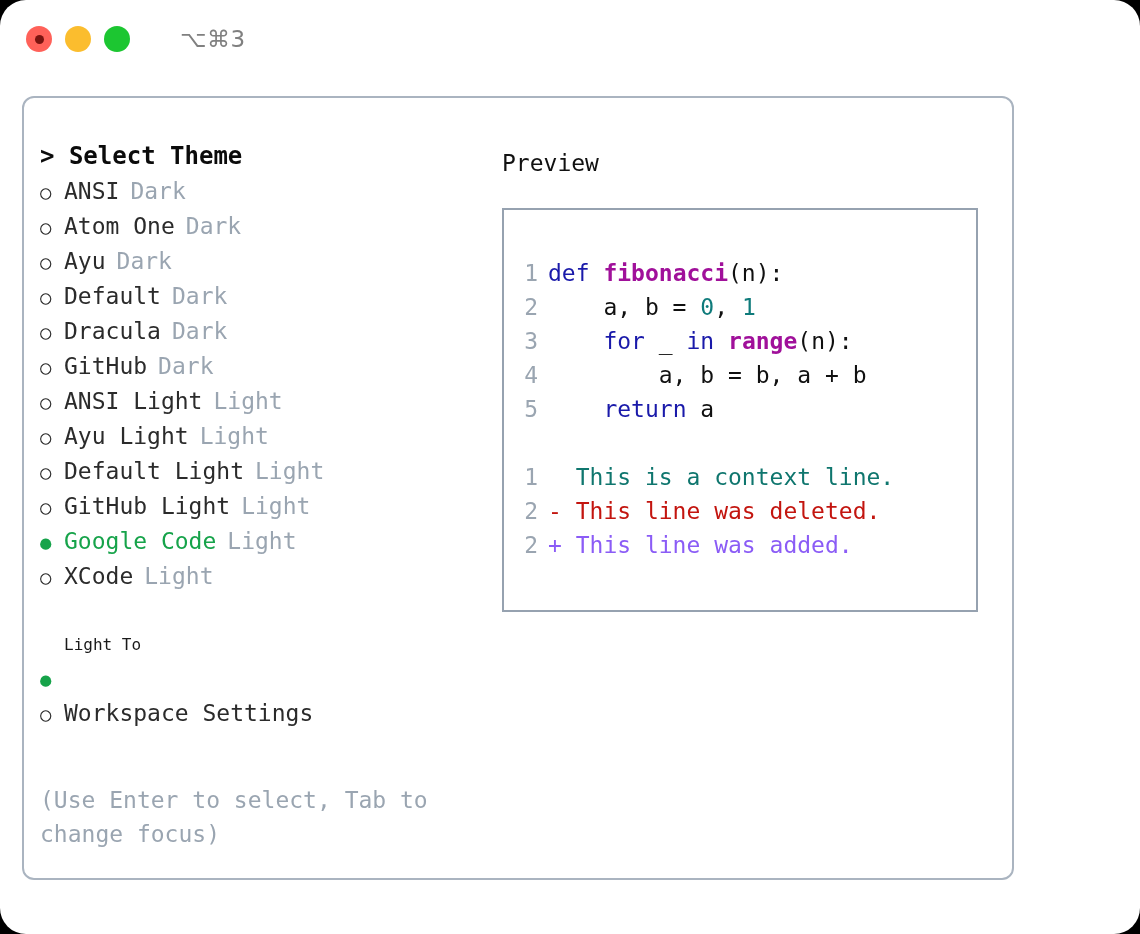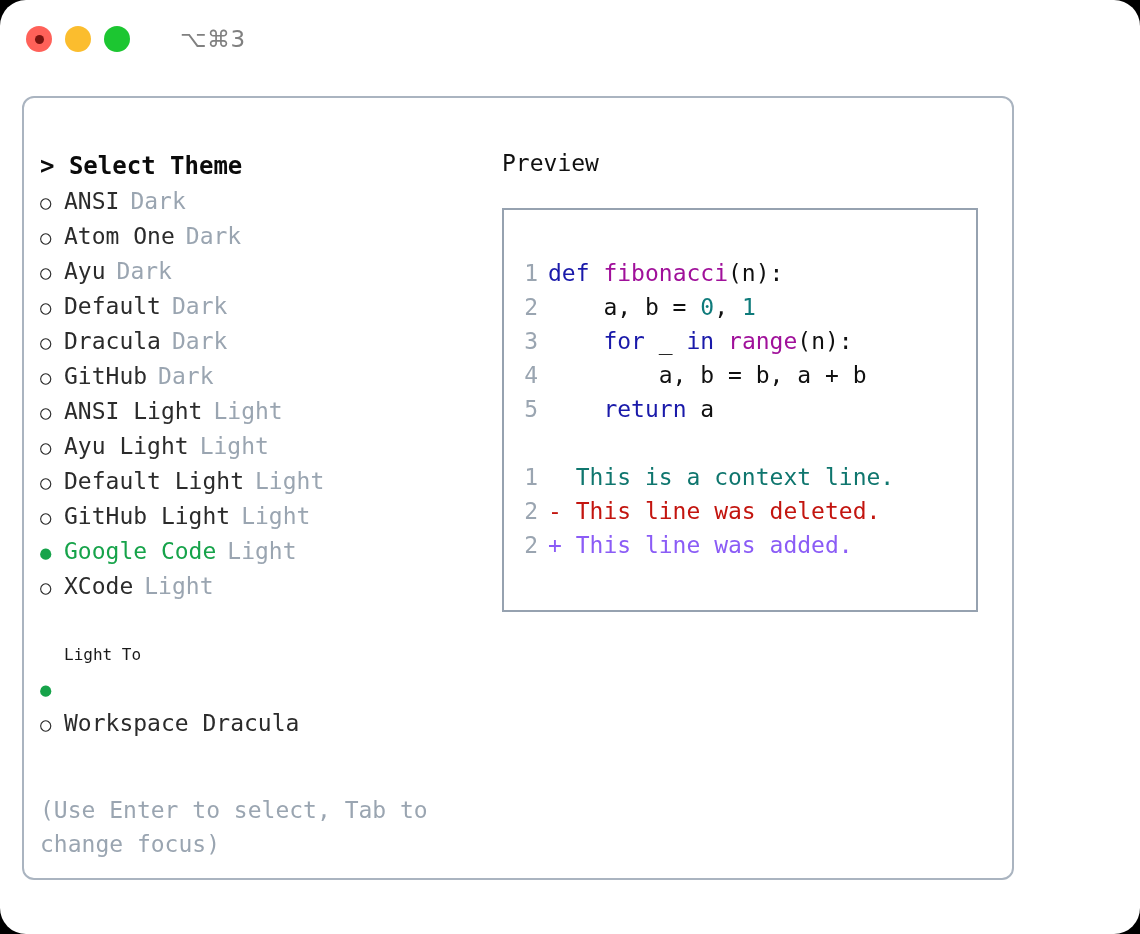--- a/index.html
+++ b/index.html
@@ -77,21 +77,21 @@
     border: 2px solid #aab4c0;
     border-radius: 12px;
     box-sizing: border-box;
     background: #ffffff;
   }
 
   
   #left-col {
     position: absolute;
     left: 16px;
-    top: 50px;
+    top: 40px;
     width: 444px;
   }
   #right-col {
     position: absolute;
     left: 478px;
     top: 50px;
     width: 496px;
   }
 
   
@@ -170,21 +170,21 @@
   .ln {
     width: 44px;
     flex: 0 0 44px;
     text-align: right;
     color: #9aa5b1;
     padding-right: 10px;
     box-sizing: border-box;
   }
   .code-text { white-space: pre; }
   .kw  { color: #1a1aaa; }
-  .fn  { color: #a0109a; }
+  .fn  { color: #a0109a; font-weight: bold; }
   .num { color: #0f7b7b; }
   .pl  { color: #101010; }
 
   .diff-block { margin-top: 34px; }
   .diff-ctx { color: #0f766e; }
   .diff-del { color: #c3150f; }
   .diff-add { color: #8b5cf6; }
 </style>
 </head>
 <body>
@@ -202,21 +202,21 @@
 
   <div id="panel">
 
     <div id="left-col">
       <div class="list-header">&gt; Select Theme</div>
       <div id="theme-list" class="tui"><div class="row"><span class="bullet">○</span><span class="label">ANSI</span><span class="variant">Dark</span></div><div class="row"><span class="bullet">○</span><span class="label">Atom One</span><span class="variant">Dark</span></div><div class="row"><span class="bullet">○</span><span class="label">Ayu</span><span class="variant">Dark</span></div><div class="row"><span class="bullet">○</span><span class="label">Default</span><span class="variant">Dark</span></div><div class="row"><span class="bullet">○</span><span class="label">Dracula</span><span class="variant">Dark</span></div><div class="row"><span class="bullet">○</span><span class="label">GitHub</span><span class="variant">Dark</span></div><div class="row"><span class="bullet">○</span><span class="label">ANSI Light</span><span class="variant">Light</span></div><div class="row"><span class="bullet">○</span><span class="label">Ayu Light</span><span class="variant">Light</span></div><div class="row"><span class="bullet">○</span><span class="label">Default Light</span><span class="variant">Light</span></div><div class="row"><span class="bullet">○</span><span class="label">GitHub Light</span><span class="variant">Light</span></div><div class="row"><span class="bullet on">●</span><span class="label on">Google Code</span><span class="variant">Light</span></div><div class="row"><span class="bullet">○</span><span class="label">XCode</span><span class="variant">Light</span></div></div>
 
       <div class="section-gap"></div>
 
       <div class="sub-header">Light To</div>
-      <div id="apply-list" class="tui"><div class="row"><span class="bullet on">●</span></div><div class="row"><span class="bullet">○</span><span class="label">Workspace Dracula</span></div></div>
+      <div id="apply-list" class="tui"><div class="row"><span class="bullet on">●</span></div><div class="row"><span class="bullet">○</span><span class="label">Workspace Settings</span></div></div>
 
       <div id="hint">(Use Enter to select, Tab to change focus)</div>
     </div>
 
     <div id="right-col">
       <div id="preview-title">Preview</div>
       <div id="preview-box">
         <div id="code-block" class="code"><div class="code-line"><span class="ln">1</span><span class="code-text"><span class="kw">def </span><span class="fn">fibonacci</span><span class="pl">(n):</span></span></div><div class="code-line"><span class="ln">2</span><span class="code-text"><span class="pl">    a, b = </span><span class="num">0</span><span class="pl">, </span><span class="num">1</span></span></div><div class="code-line"><span class="ln">3</span><span class="code-text"><span class="pl">    </span><span class="kw">for</span><span class="pl"> _ </span><span class="kw">in</span><span class="pl"> </span><span class="fn">range</span><span class="pl">(n):</span></span></div><div class="code-line"><span class="ln">4</span><span class="code-text"><span class="pl">        a, b = b, a + b</span></span></div><div class="code-line"><span class="ln">5</span><span class="code-text"><span class="pl">    </span><span class="kw">return</span><span class="pl"> a</span></span></div></div>
         <div id="diff-block" class="code diff-block"><div class="code-line"><span class="ln">1</span><span class="code-text diff-ctx">  This is a context line.</span></div><div class="code-line"><span class="ln">2</span><span class="code-text diff-del">- This line was deleted.</span></div><div class="code-line"><span class="ln">2</span><span class="code-text diff-add">+ This line was added.</span></div></div>
       </div>

